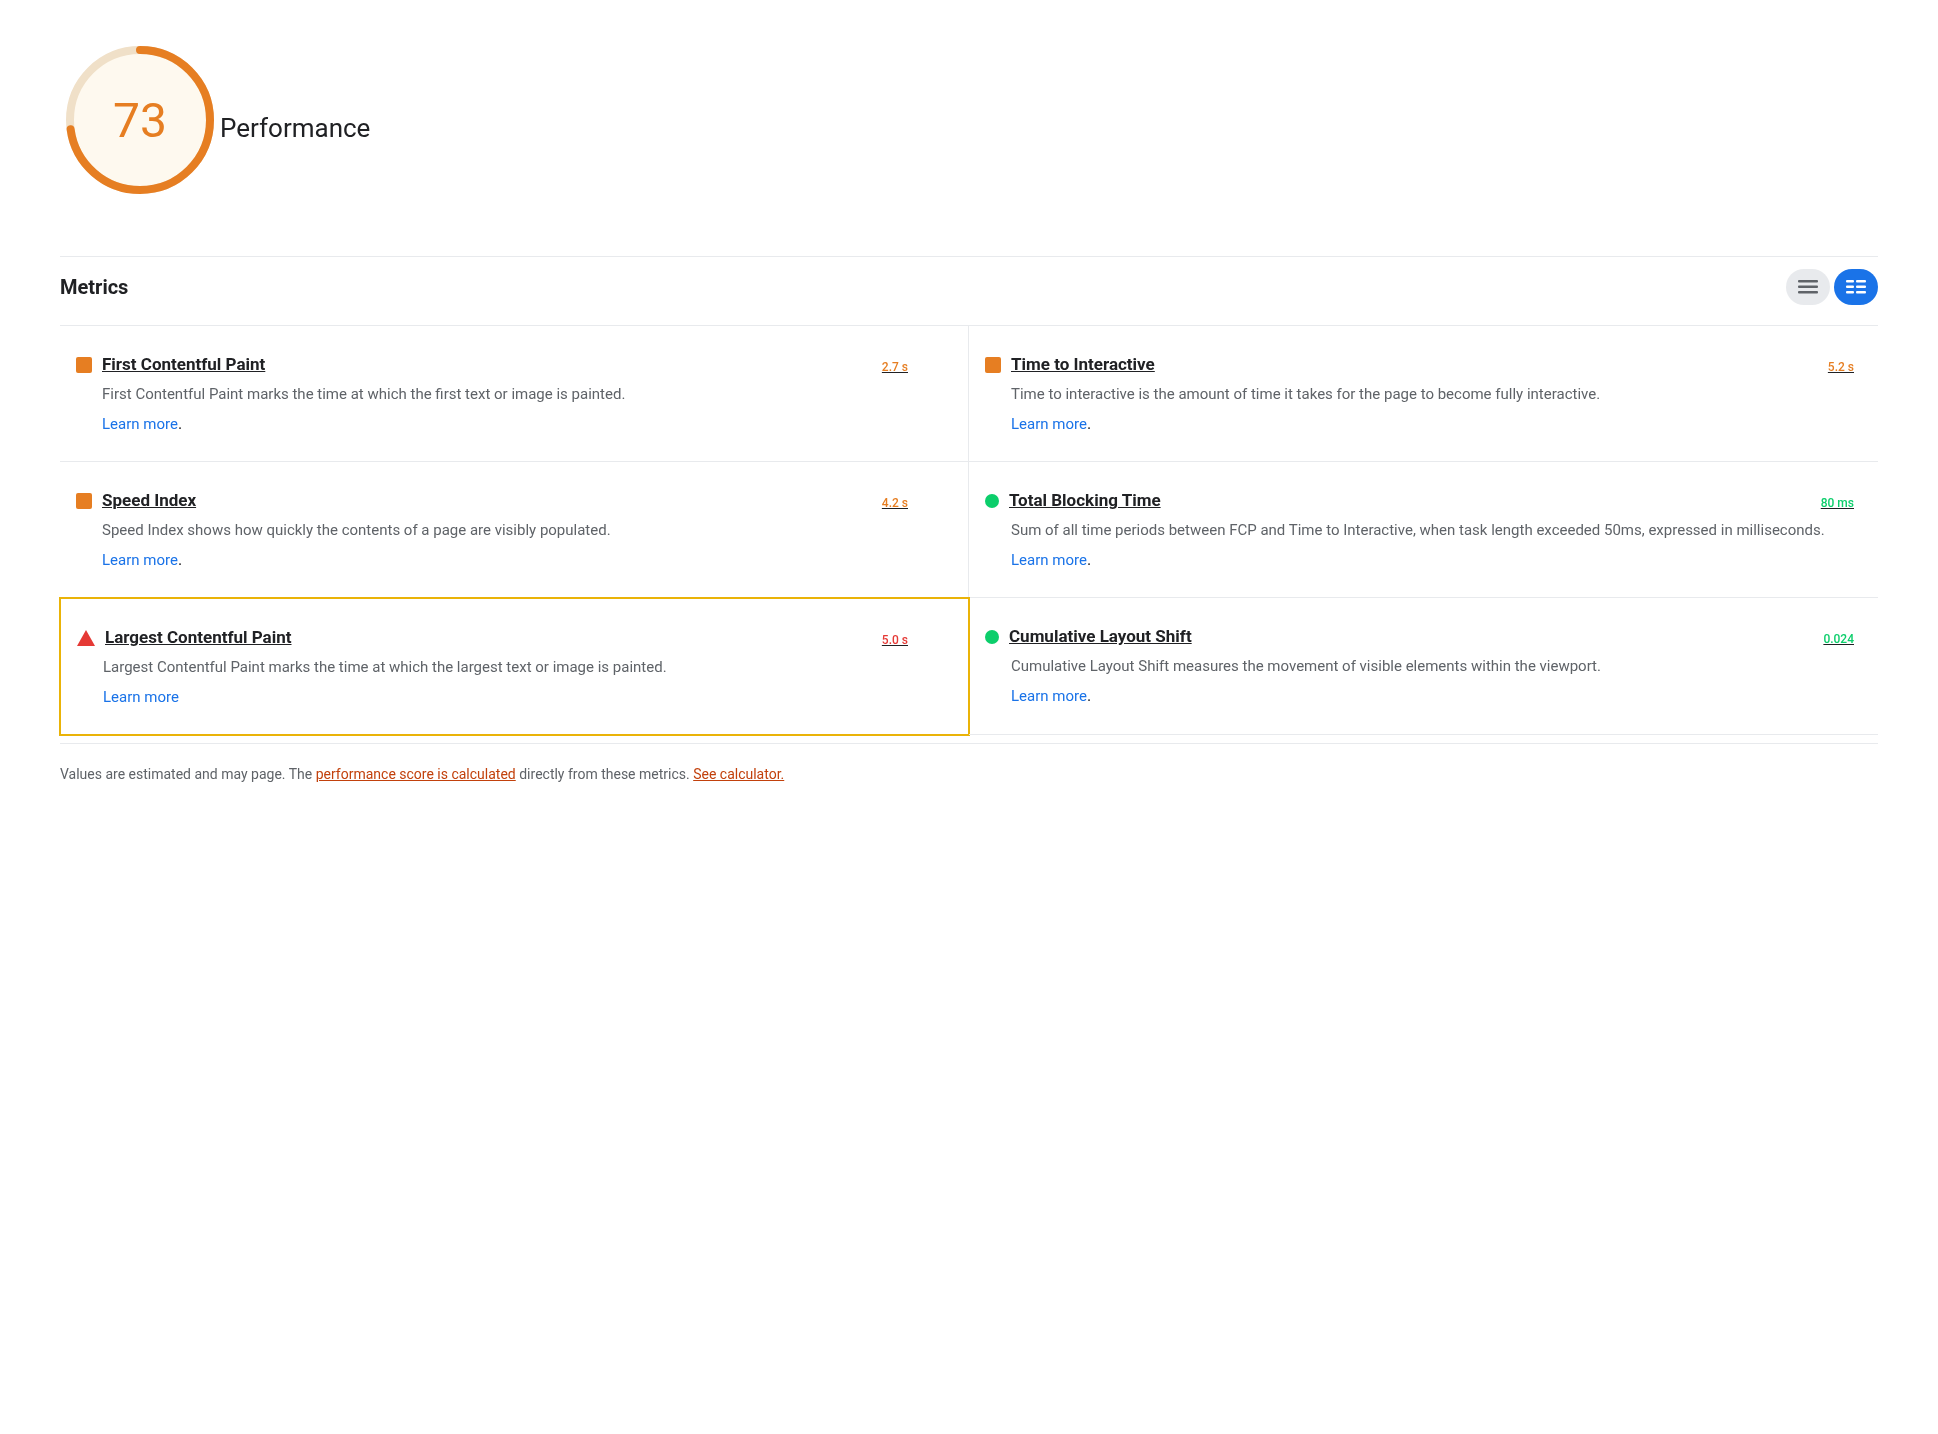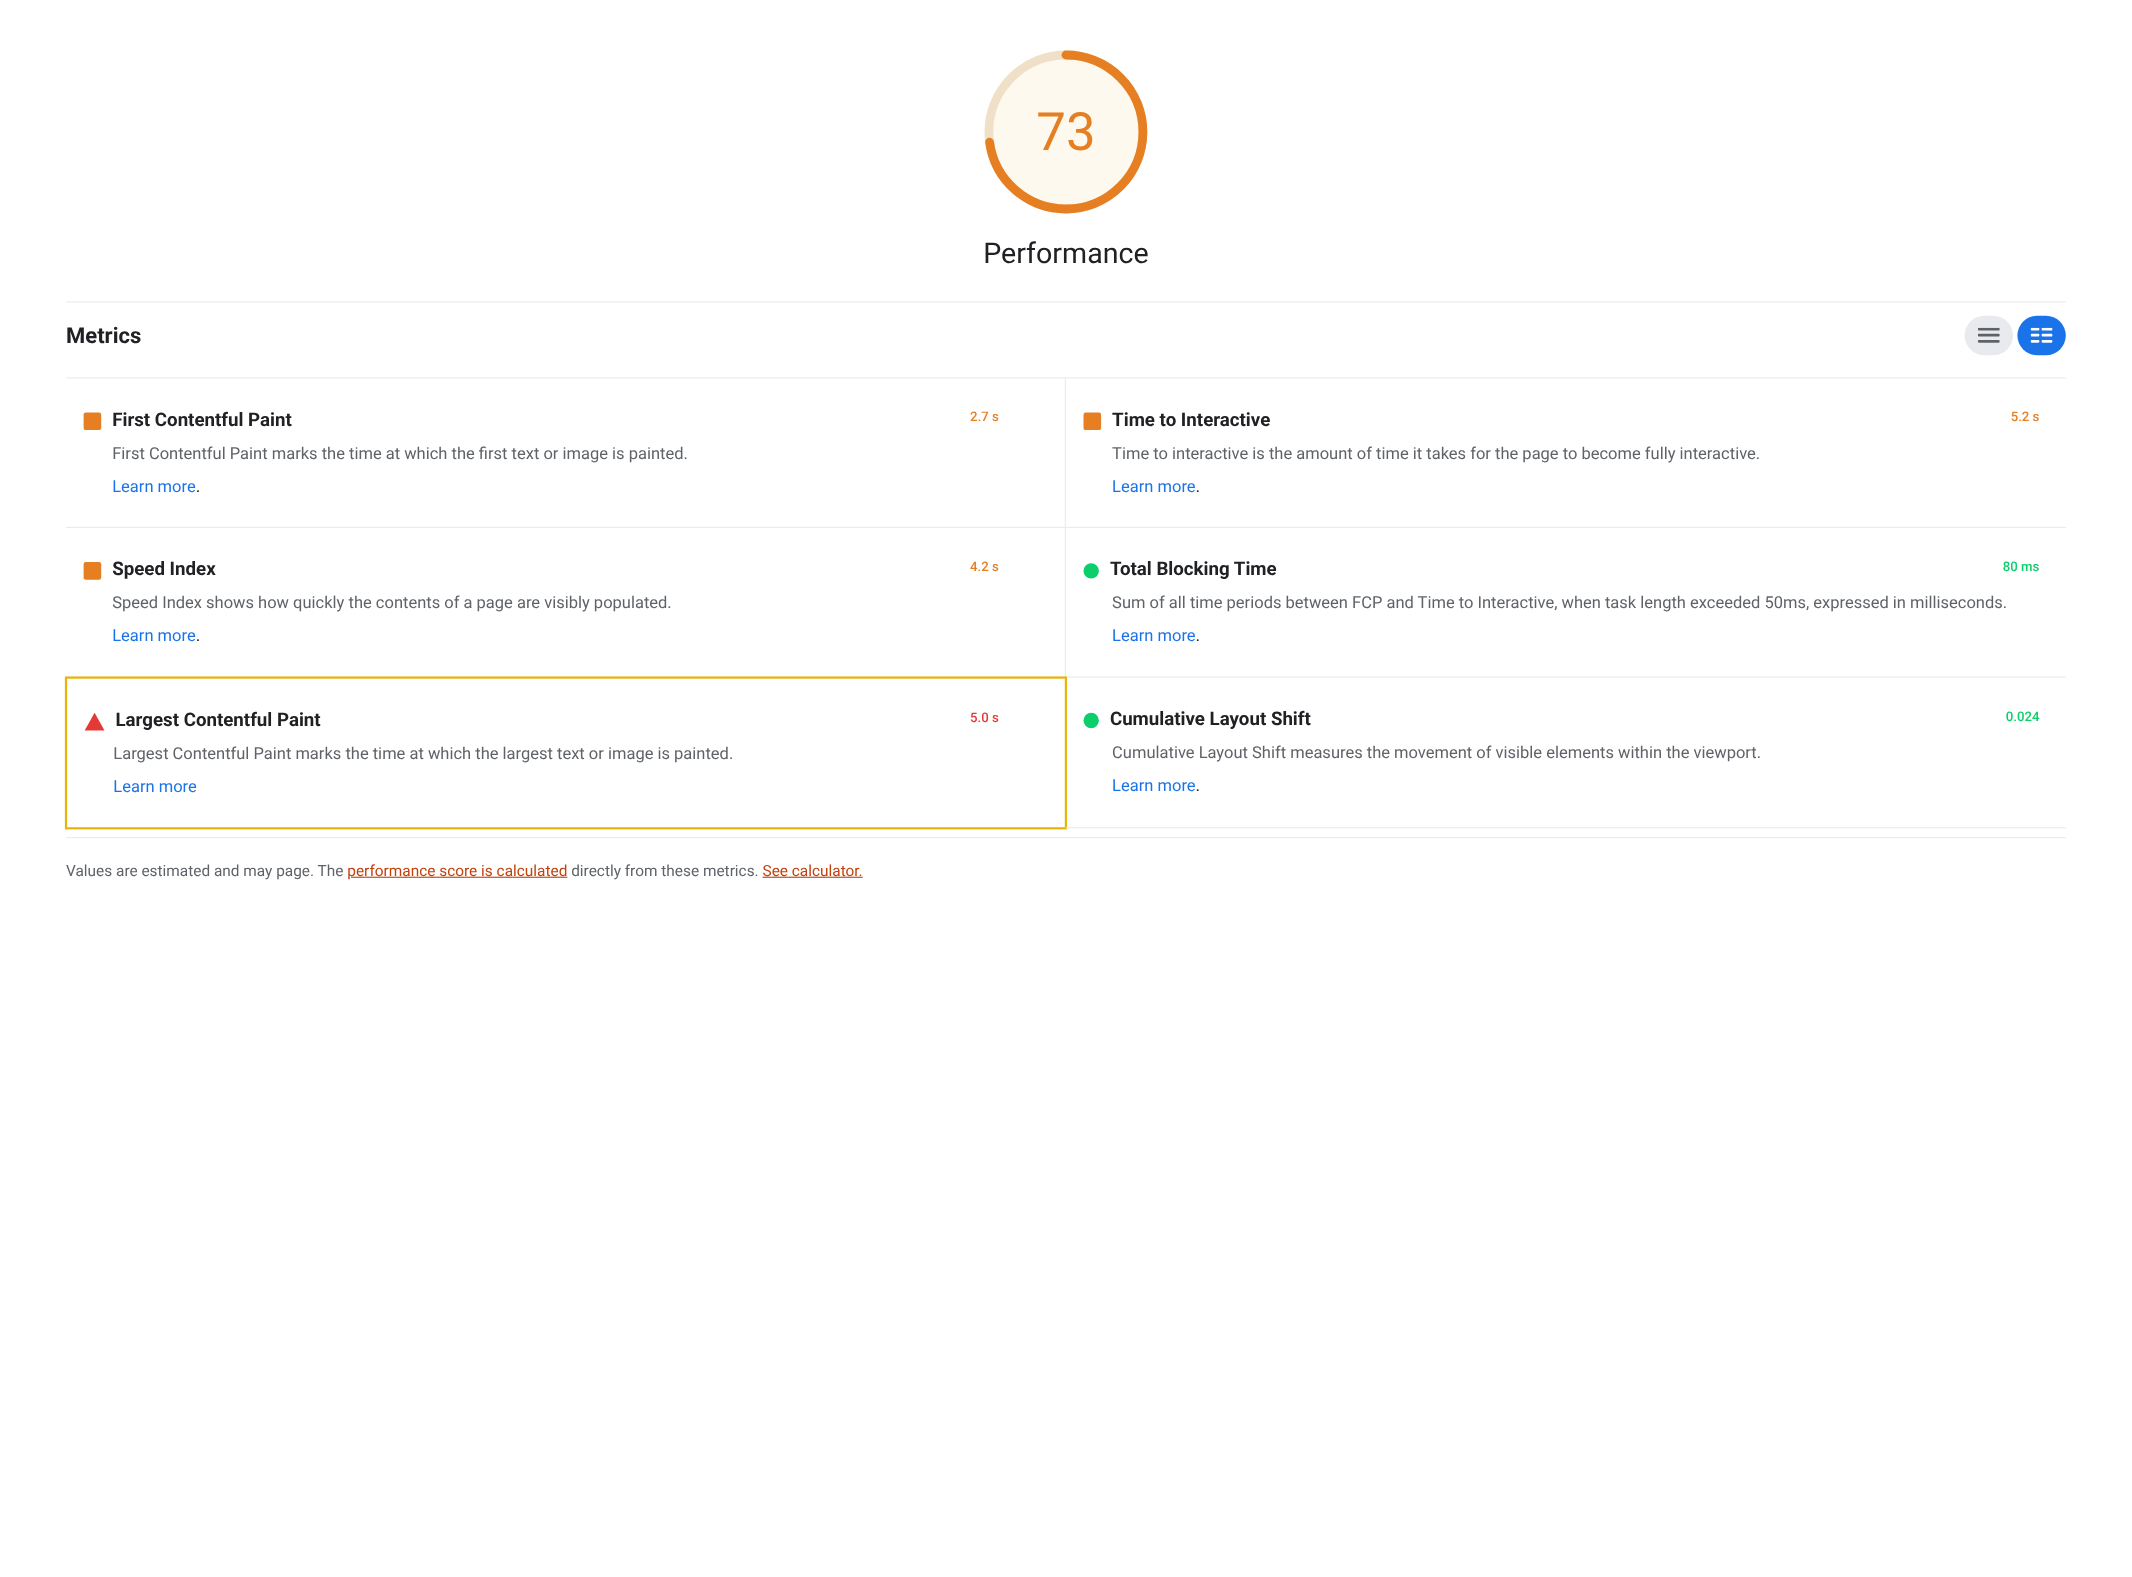--- a/index.html
+++ b/index.html
@@ -7,23 +7,23 @@
       font-family: -apple-system, BlinkMacSystemFont, 'Segoe UI', Roboto, sans-serif;
       background: #fff;
       color: #202124;
       padding: 40px 60px;
       max-width: 1938px;
     }
 
     
     .score-section {
       display: flex;
-      flex-direction: column;
+      flex-direction: row;
       align-items: center;
-      margin-bottom: 28px;
+      margin-bottom: 40px;
     }
 
     .score-circle-wrapper {
       position: relative;
       width: 160px;
       height: 160px;
       margin-bottom: 16px;
     }
 
     .score-circle-wrapper svg {
@@ -109,23 +109,24 @@
       padding-right: 60px;
     }
 
     .metric-item.highlighted {
       border: 2px solid #eab308;
       margin: -1px;
     }
 
     .metric-header {
       display: flex;
-      align-items: flex-start;
+      align-items: flex-end;
       justify-content: space-between;
       margin-bottom: 8px;
+      text-decoration: underline;
     }
 
     .metric-title-row {
       display: flex;
       align-items: center;
       gap: 10px;
     }
 
     .metric-icon {
       width: 18px;

